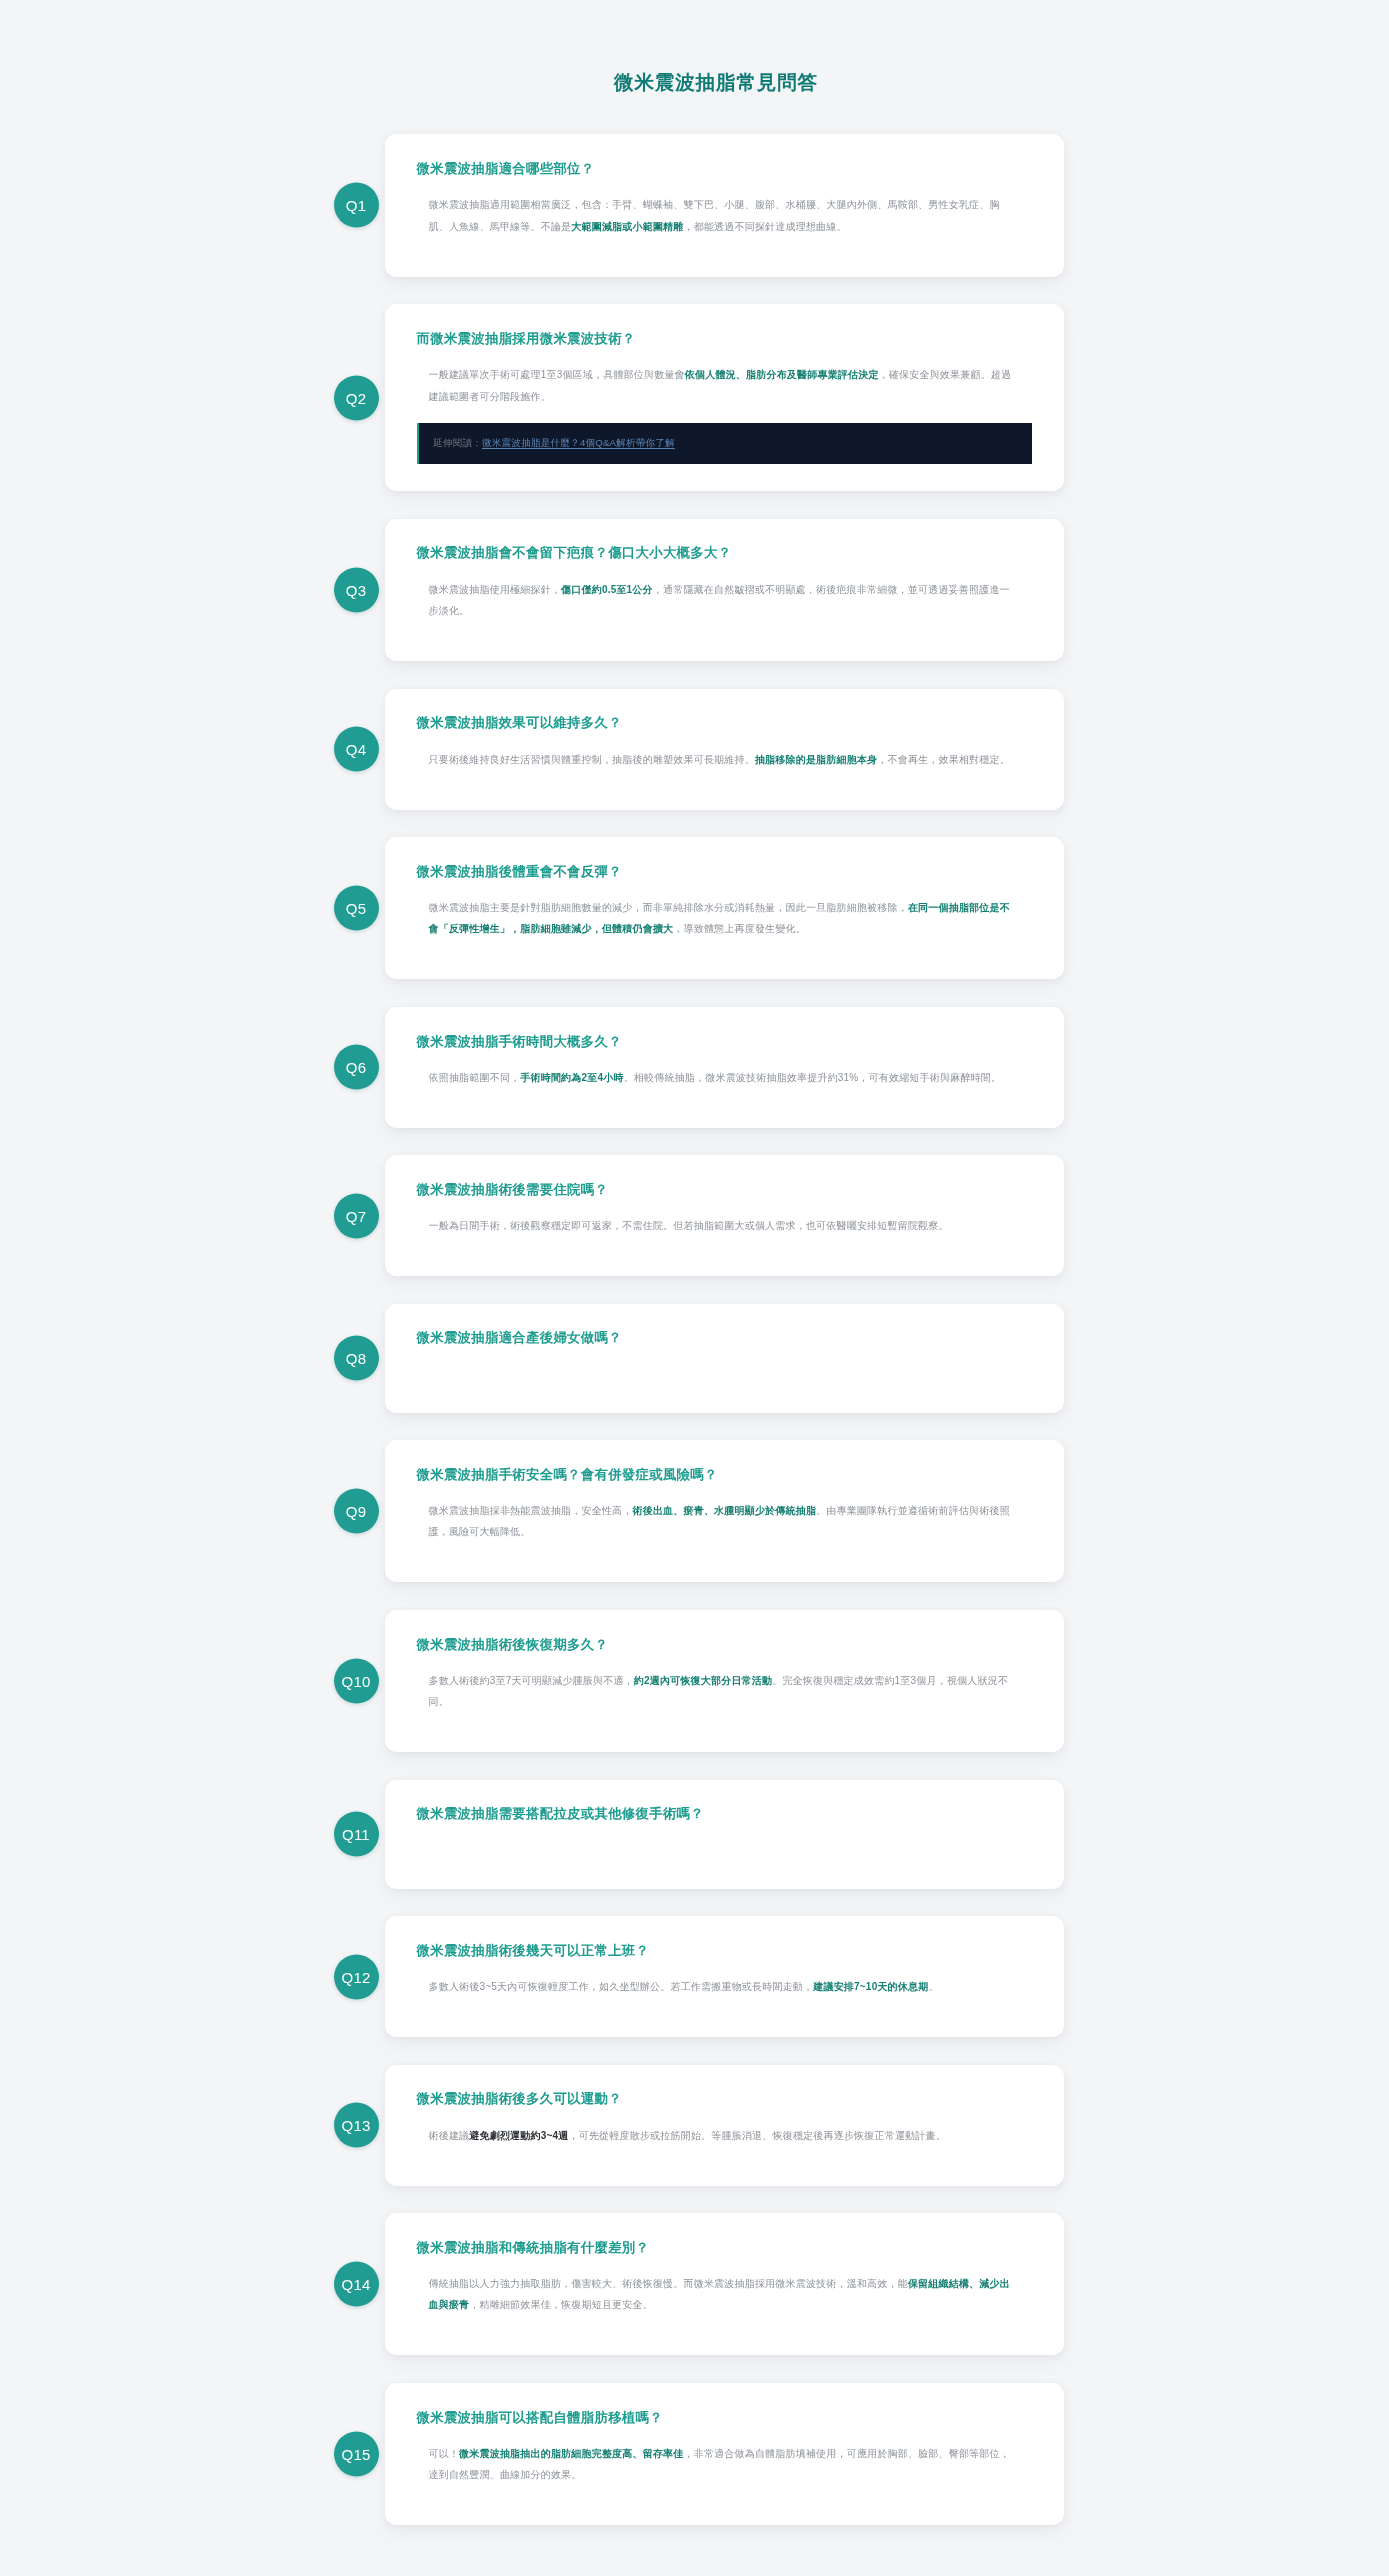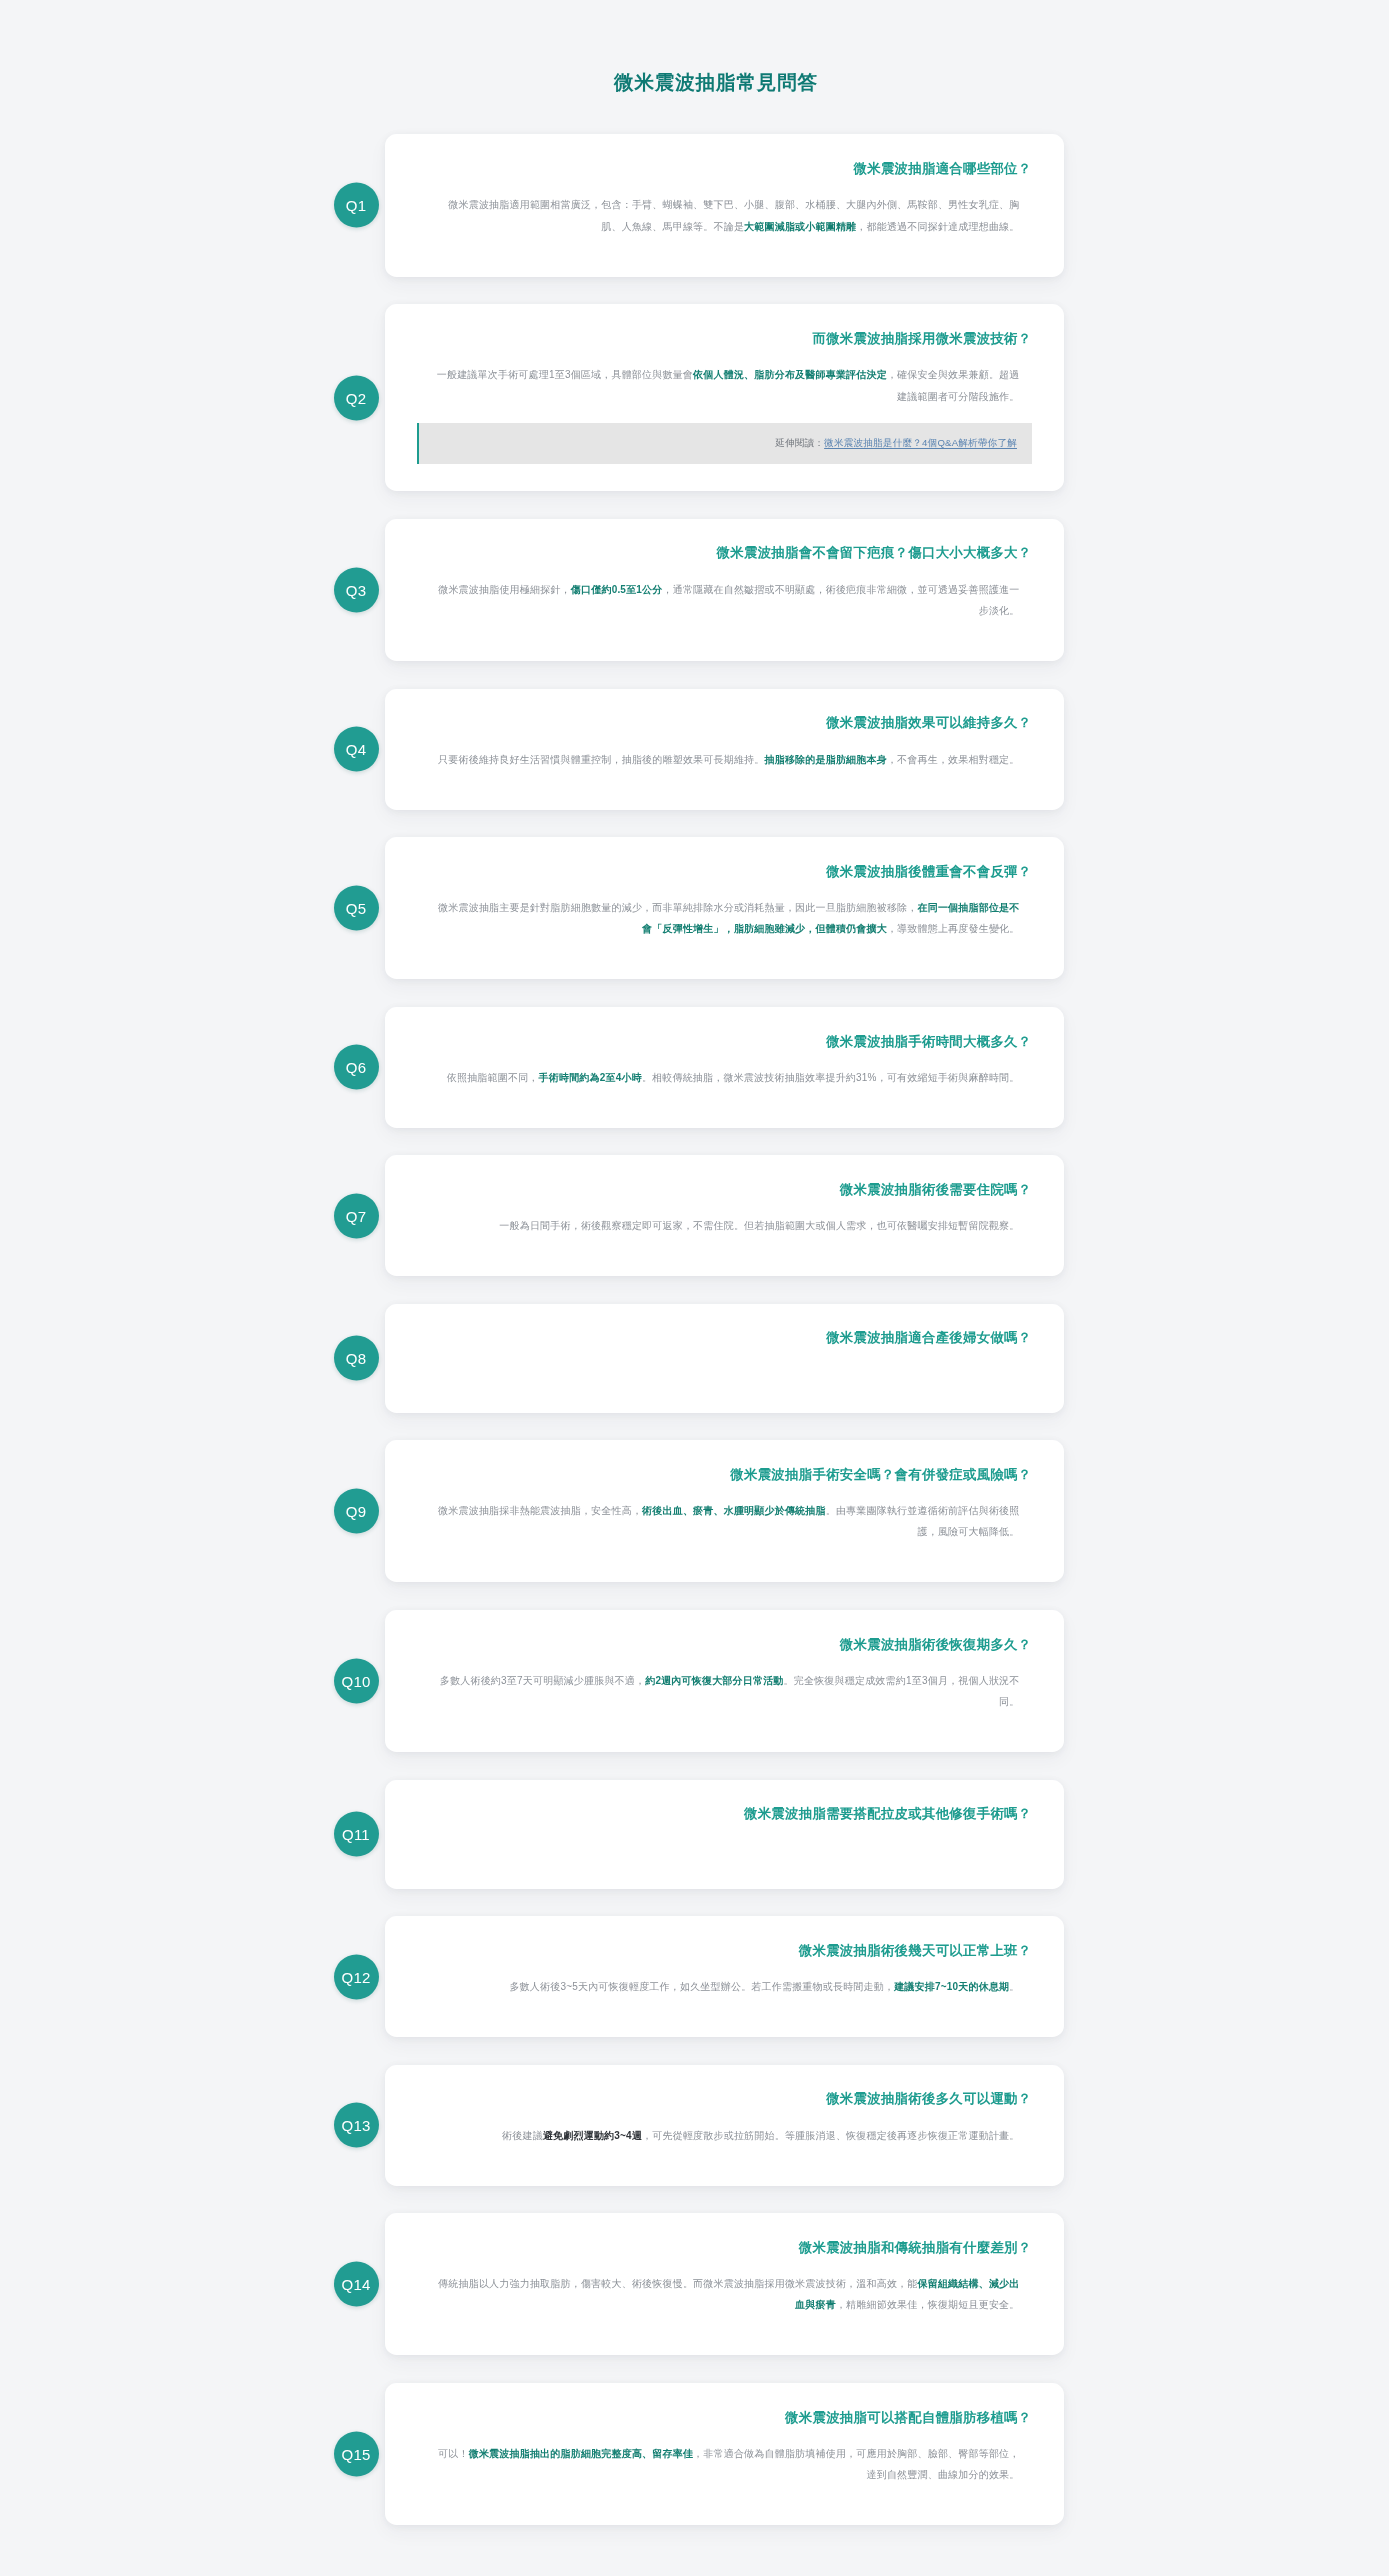--- a/index.html
+++ b/index.html
@@ -54,21 +54,20 @@
   }
 
   .faq-card {
     position: relative;
     background: #ffffff;
     border-radius: 11.6px;
     box-shadow: 0 1.4px 7.2px rgba(40, 50, 70, 0.055),
                 0 7.2px 19px rgba(40, 50, 70, 0.045);
     padding: 24.6px 32px 27.5px 32px;
     min-height: 109px;
-    text-align: right;
   }
 
   .faq-badge {
     position: absolute;
     left: 8px;
     top: 50%;
     transform: translateY(-50%);
     width: 45px;
     height: 45px;
     border-radius: 50%;
@@ -100,21 +99,21 @@
     color: #8b9097;
     letter-spacing: 0.2px;
   }
 
   .hl-teal { color: #147f72; font-weight: 700; }
   .hl-dark { color: #2f3338; font-weight: 700; }
 
   
   .further-reading {
     margin-top: 16px;
-    background: #e5e5e5;
+    background: #0f172a;
     border-left: 2.9px solid #1d9c8f;
     padding: 11px 14.5px 11.6px 14.5px;
     font-size: 9.6px;
     line-height: 1.9;
     color: #70757c;
     letter-spacing: 0.2px;
   }
   .further-reading .fr-label { color: #70757c; }
   .fr-link {
     color: #5b84b1;

